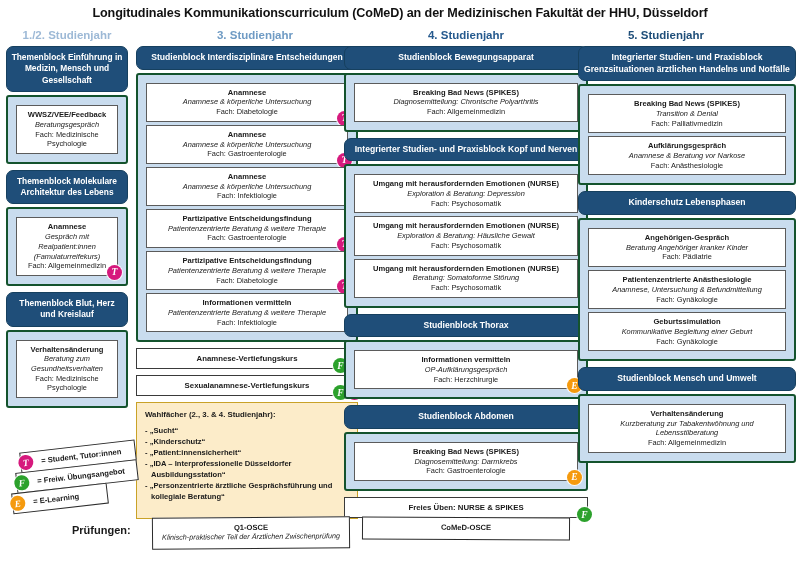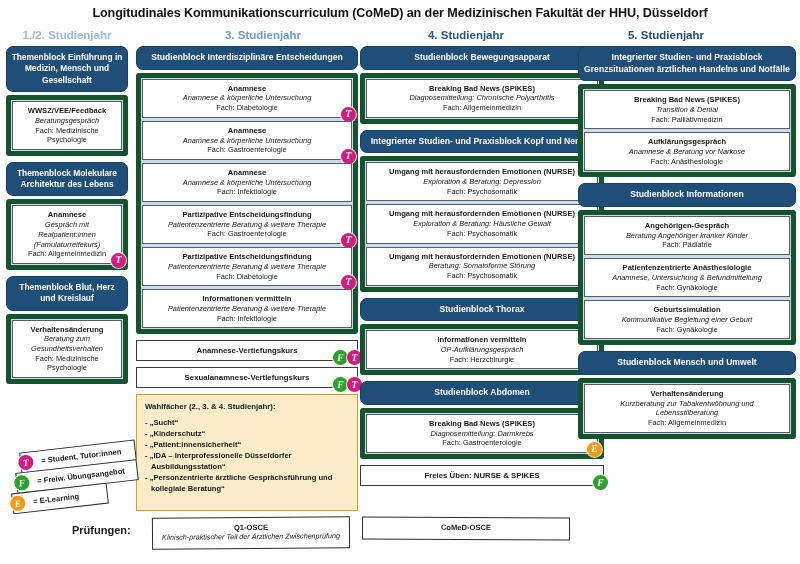--- a/index.html
+++ b/index.html
@@ -17,51 +17,51 @@
     text-align:center;
     font-size:12.6px; font-weight:bold; color:#111;
     letter-spacing:-0.1px;
   }
   .col-head {
     position:absolute; top:29px;
     font-size:11.5px; font-weight:bold;
     text-align:center;
   }
   .col-head.c1 { left:4px;  width:126px; color:#9db9d6; }
-  .col-head.c2 { left:152px; width:222px; color:#6f9bc4; }
+  .col-head.c2 { left:144px; width:222px; color:#6f9bc4; }
   .col-head.c3 { left:360px; width:212px; color:#265a8e; }
   .col-head.c4 { left:556px; width:220px; color:#1f4e79; }
 
   .col { position:absolute; }
   .col1 { left:6px;  top:46px; width:122px; }
   .col2 { left:136px; top:46px; width:222px; }
-  .col3 { left:360px; top:46px; width:244px; }
+  .col3 { left:344px; top:46px; width:244px; }
   .col4 { left:578px; top:46px; width:218px; }
 
   
   .block-head {
     background:#1f4e79;
     border:1px solid #16405f;
     border-radius:7px;
     color:#ffffff;
     text-align:center;
     font-size:8.4px;
     font-weight:bold;
     padding:5px 4px;
     line-height:1.35;
     margin-bottom:3px;
   }
   .col2 .block-head, .col3 .block-head, .col4 .block-head { font-size:8.6px; }
 
   
   .group {
     background:#c9dcee;
-    border:5px solid #14532d;
+    border:2px solid #14532d;
     border-radius:3px;
-    padding:1px;
+    padding:8px;
     margin-bottom:6px;
   }
   .card {
     background:#ffffff;
     border:1px solid #5b5b5b;
     text-align:center;
     padding:4px 5px;
     line-height:1.3;
     position:relative;
     margin-bottom:3px;
@@ -286,21 +286,21 @@
         <span class="t1">Breaking Bad News (SPIKES)</span>
         <span class="t2">Transition &amp; Denial</span>
         <span class="t3">Fach: Palliativmedizin</span>
       </div>
       <div class="card">
         <span class="t1">Aufklärungsgespräch</span>
         <span class="t2">Anamnese &amp; Beratung vor Narkose</span>
         <span class="t3">Fach: Anästhesiologie</span>
       </div>
     </div>
-    <div class="block-head">Studienblock Informationen</div>
+    <div class="block-head">Kinderschutz Lebensphasen</div>
     <div class="group">
       <div class="card">
         <span class="t1">Angehörigen-Gespräch</span>
         <span class="t2">Beratung Angehöriger kranker Kinder</span>
         <span class="t3">Fach: Pädiatrie</span>
       </div>
       <div class="card">
         <span class="t1">Patientenzentrierte Anästhesiologie</span>
         <span class="t2">Anamnese, Untersuchung &amp; Befundmitteilung</span>
         <span class="t3">Fach: Gynäkologie</span>

